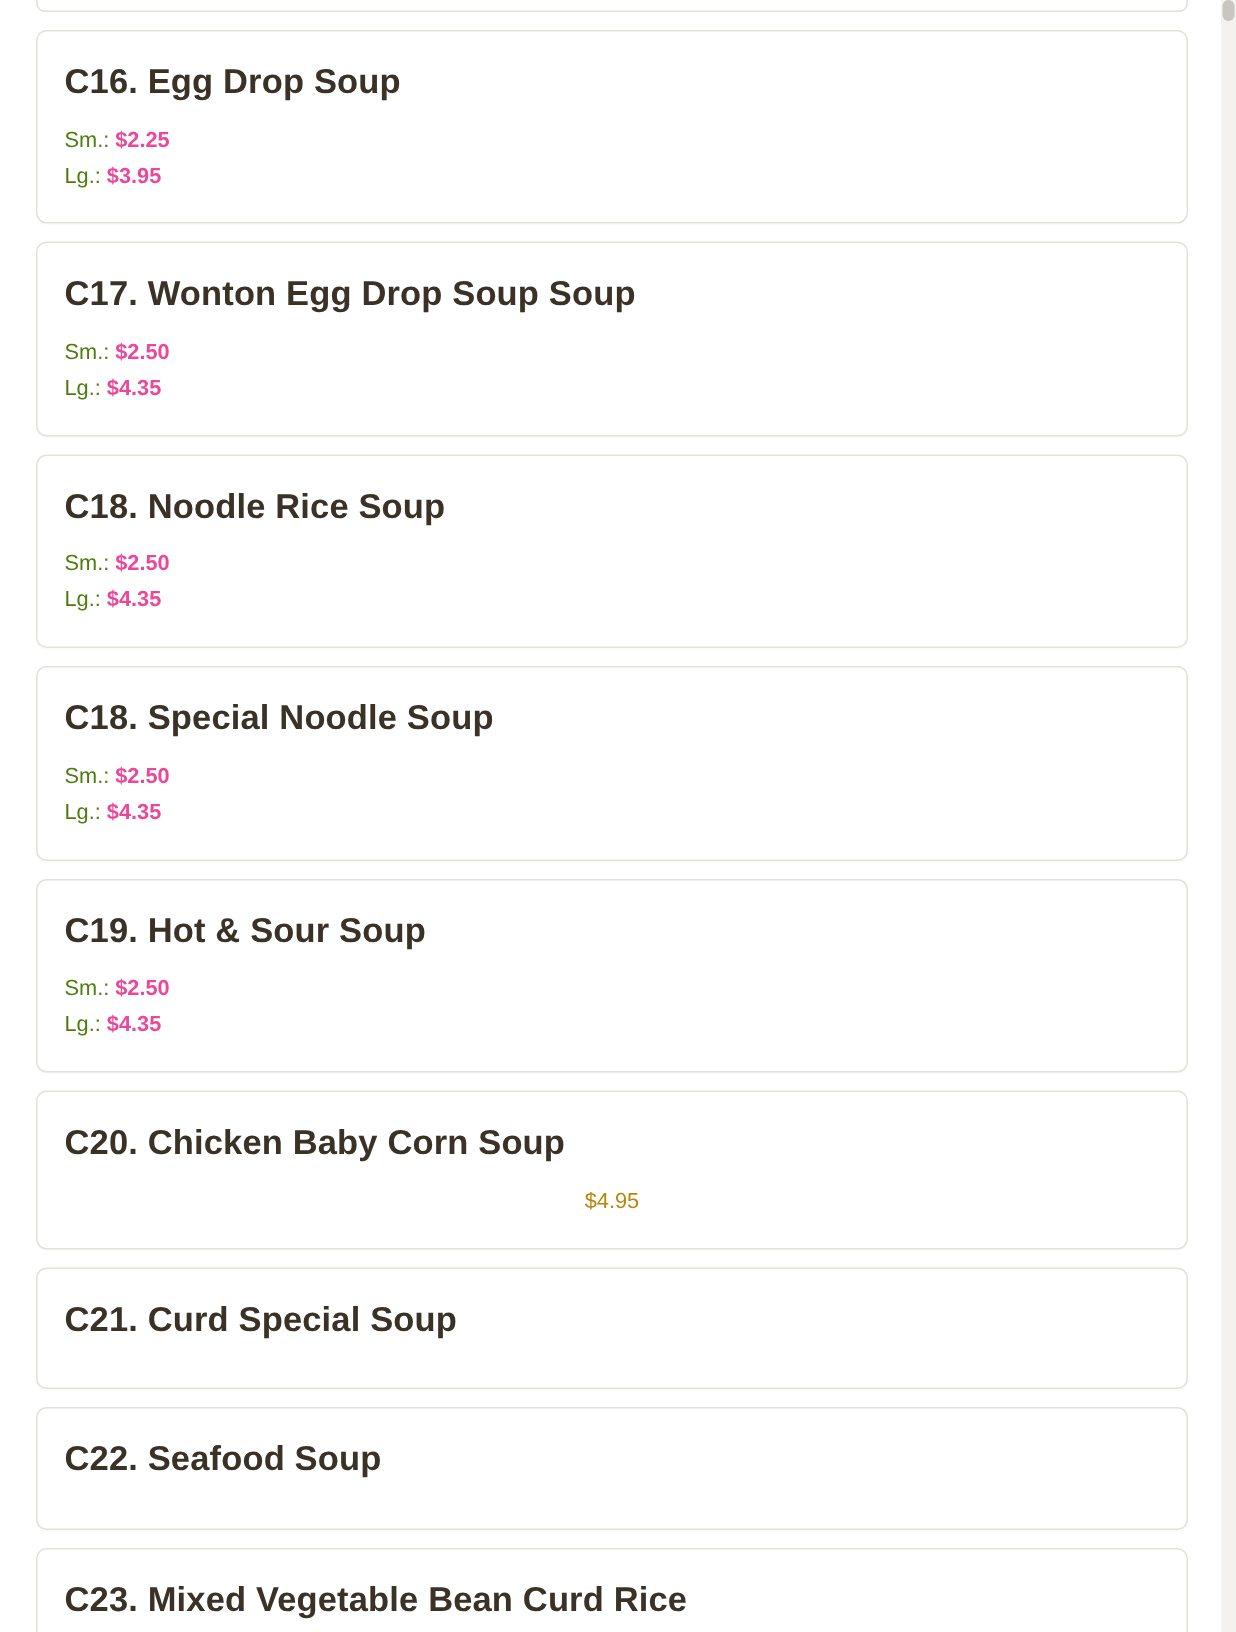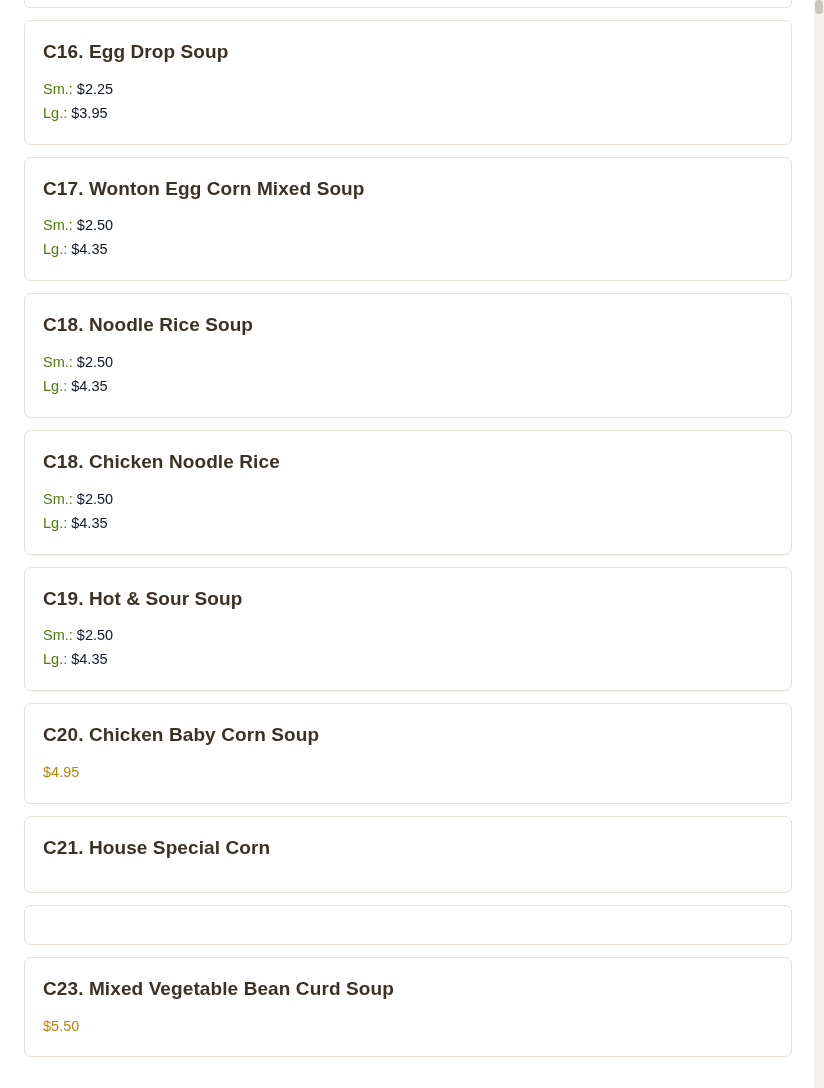--- a/index.html
+++ b/index.html
@@ -36,49 +36,50 @@
   .card {
     background: #ffffff;
     border: 1px solid #e5e1d9;
     border-radius: 7px;
     padding: 20px 18px 18px 18px;
     margin-bottom: 12px;
     box-shadow: 0 1px 1px rgba(0,0,0,0.02);
   }
 
   .item-name {
-    font-size: 19px;
+    font-size: 23px;
     font-weight: 700;
     color: #3a3226;
     letter-spacing: 0.1px;
     line-height: 1.2;
     margin: 0 0 14px 0;
   }
 
   .price-line {
     font-size: 14.5px;
     color: #4a4a4a;
     line-height: 1.65;
     margin: 0;
   }
 
   .price-line .label {
     color: #4d7c0f;
   }
 
   .price-line .amount {
-    color: #0f172a;
-    font-weight: 400;
+    color: #ec4899;
+    font-weight: 700;
   }
 
   .price-solo {
     font-size: 14.5px;
     color: #b8860b;
     line-height: 1.65;
     margin: 0;
+    text-align: center;
   }
 
   
   .scrollbar-track {
     position: absolute;
     top: 0;
     right: 0;
     width: 10px;
     height: 100%;
     background: #f3f2ef;
@@ -106,21 +107,21 @@
       <span class="label">Sm.:</span>
       <span class="amount">$2.25</span>
     </p>
     <p class="price-line">
       <span class="label">Lg.:</span>
       <span class="amount">$3.95</span>
     </p>
   </div>
 
   <div class="card">
-    <h3 class="item-name">C17. Wonton Egg Corn Mixed Soup</h3>
+    <h3 class="item-name">C17. Wonton Egg Drop Soup Soup</h3>
     <p class="price-line">
       <span class="label">Sm.:</span>
       <span class="amount">$2.50</span>
     </p>
     <p class="price-line">
       <span class="label">Lg.:</span>
       <span class="amount">$4.35</span>
     </p>
   </div>
 
@@ -130,21 +131,21 @@
       <span class="label">Sm.:</span>
       <span class="amount">$2.50</span>
     </p>
     <p class="price-line">
       <span class="label">Lg.:</span>
       <span class="amount">$4.35</span>
     </p>
   </div>
 
   <div class="card">
-    <h3 class="item-name">C18. Chicken Noodle Rice</h3>
+    <h3 class="item-name">C18. Special Noodle Soup</h3>
     <p class="price-line">
       <span class="label">Sm.:</span>
       <span class="amount">$2.50</span>
     </p>
     <p class="price-line">
       <span class="label">Lg.:</span>
       <span class="amount">$4.35</span>
     </p>
   </div>
 
@@ -159,28 +160,29 @@
       <span class="amount">$4.35</span>
     </p>
   </div>
 
   <div class="card">
     <h3 class="item-name">C20. Chicken Baby Corn Soup</h3>
     <p class="price-solo">$4.95</p>
   </div>
 
   <div class="card">
-    <h3 class="item-name">C21. House Special Corn</h3>
+    <h3 class="item-name">C21. Curd Special Soup</h3>
   </div>
 
   <div class="card">
+    <h3 class="item-name">C22. Seafood Soup</h3>
   </div>
 
   <div class="card">
-    <h3 class="item-name">C23. Mixed Vegetable Bean Curd Soup</h3>
+    <h3 class="item-name">C23. Mixed Vegetable Bean Curd Rice</h3>
     <p class="price-solo">$5.50</p>
   </div>
 
   <div class="scrollbar-track">
     <div class="scrollbar-thumb"></div>
   </div>
 
 </div>
 
 </body></html>

